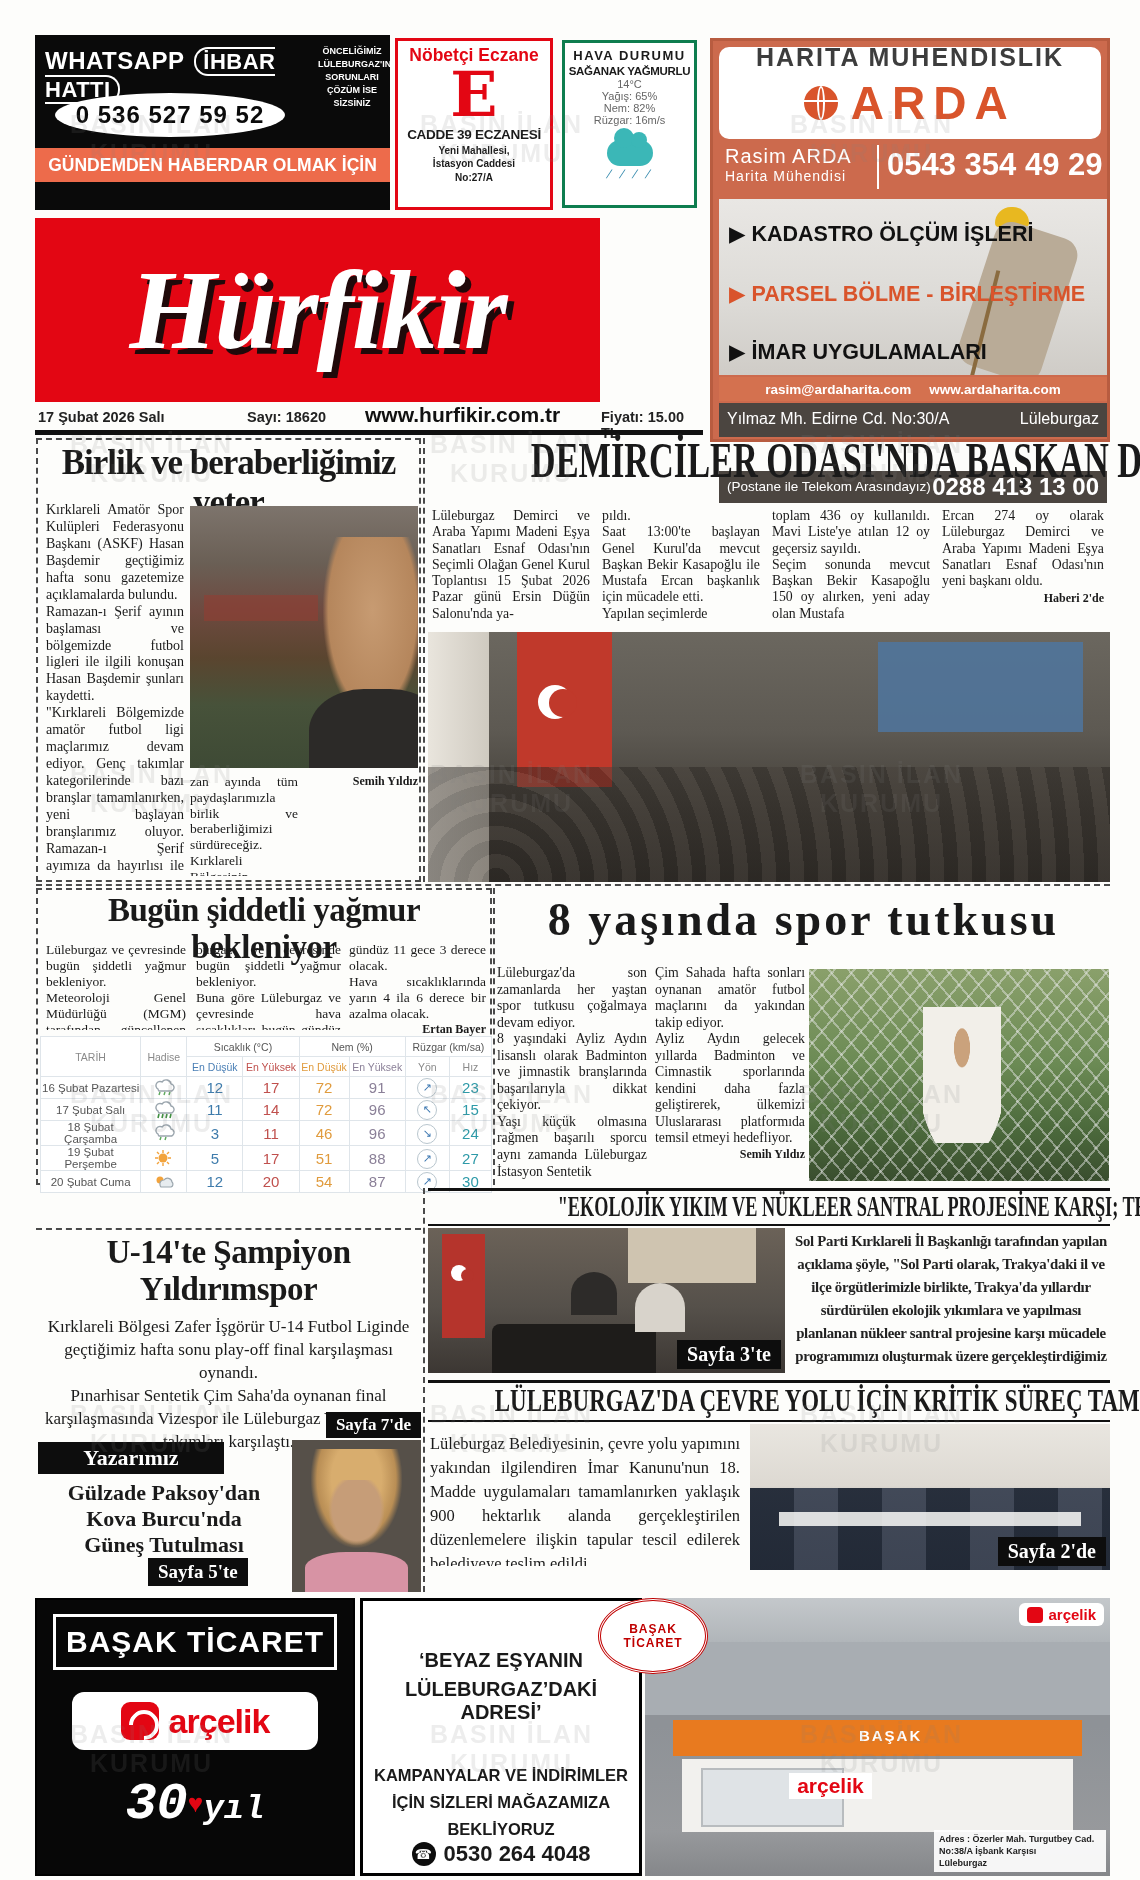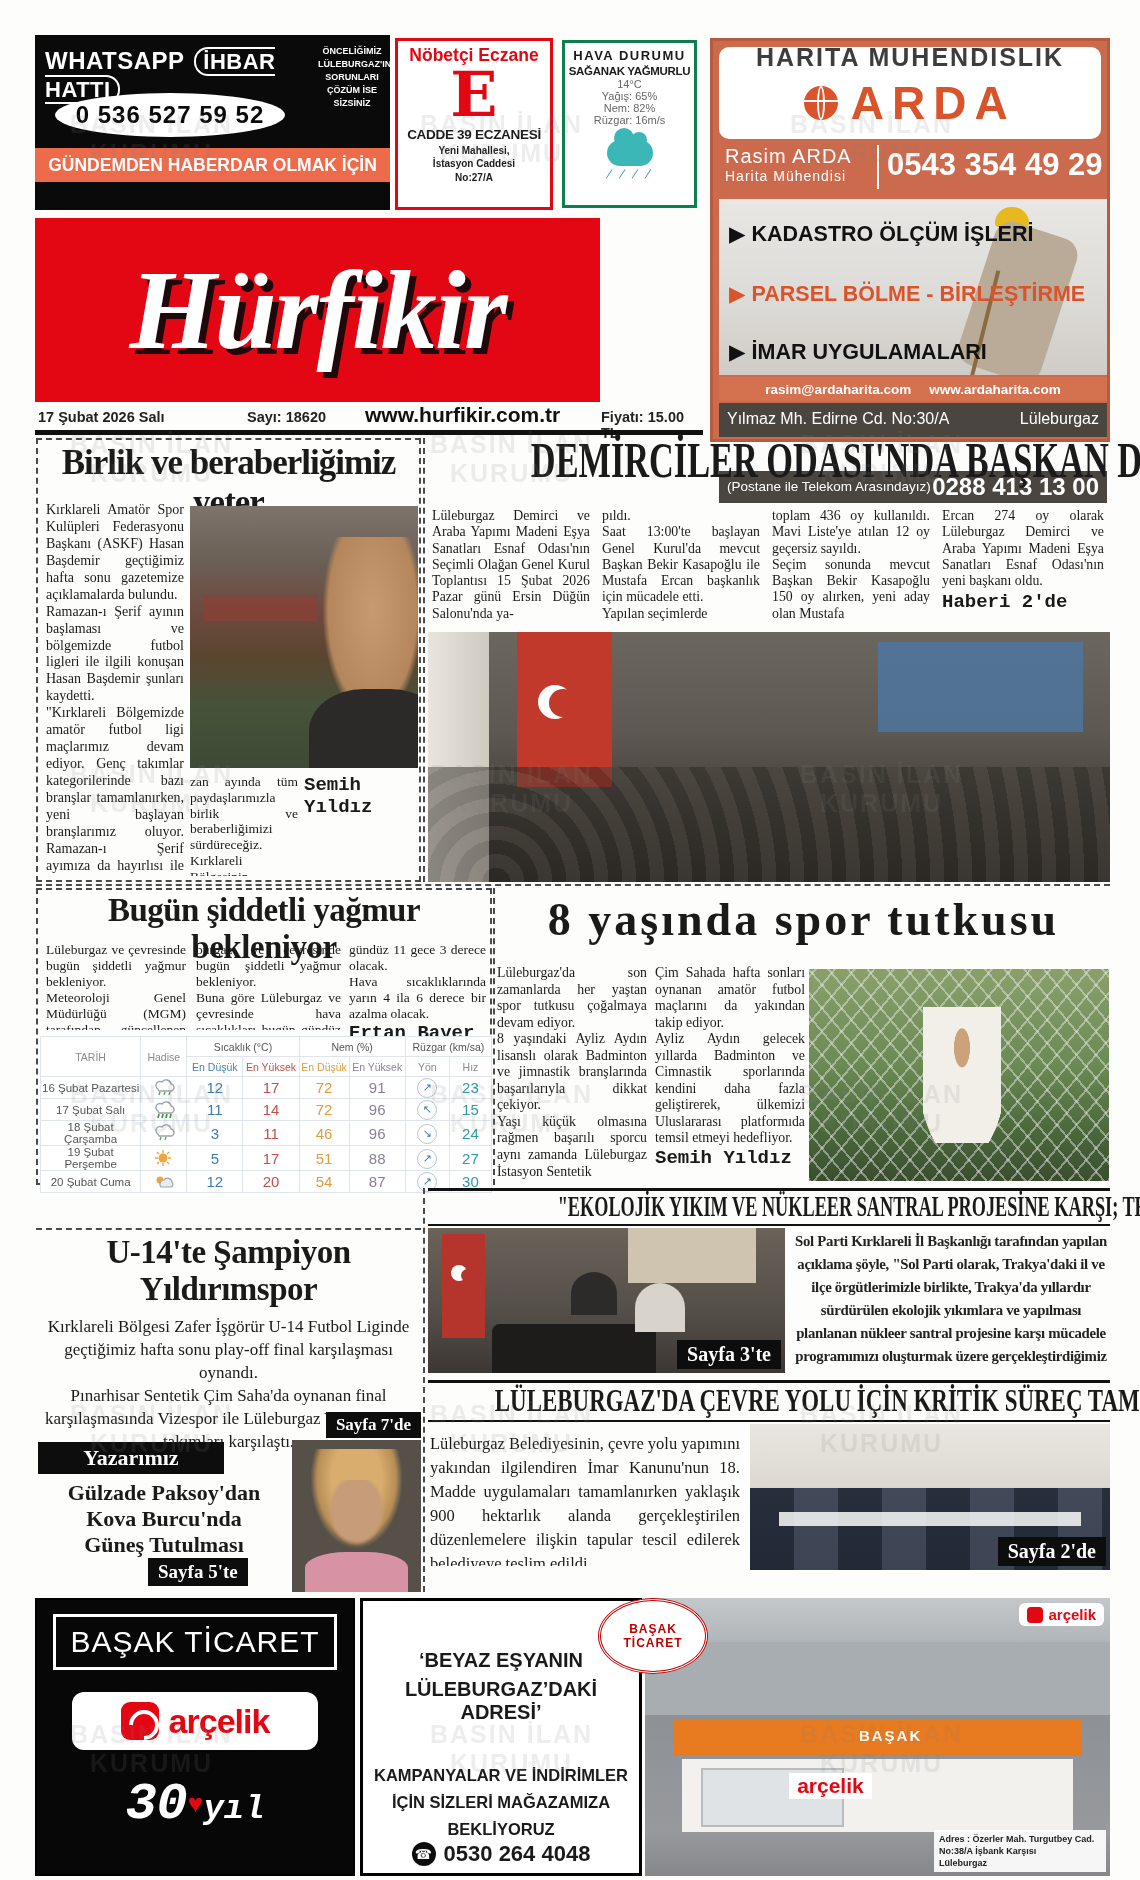--- a/index.html
+++ b/index.html
@@ -4,21 +4,21 @@
 <style>
   html,body{margin:0;padding:0;background:#e9e9e9;}
   #page{position:relative;width:1140px;height:1880px;background:#fdfdfb;margin:0 auto;overflow:hidden;
         font-family:"Liberation Serif","DejaVu Serif",serif;color:#1a1a1a;}
   .abs{position:absolute;}
   .sans{font-family:"Liberation Sans","DejaVu Sans",sans-serif;}
   .pre{white-space:pre-line;}
   .just{text-align:justify;}
   .cond{display:inline-block;transform:scaleX(.82);transform-origin:center;white-space:nowrap;}
   .bodytxt{font-size:14.5px;line-height:1.2;overflow:hidden;}
-  .byline{font-weight:bold;font-size:19px;font-family:Liberation Mono, monospace;}
+  .byline{font-weight:bold;text-align:right;font-size:12px;}
   .pagebox{background:#0d0d0d;color:#fff;font-weight:bold;text-align:center;font-size:17px;padding:3px 10px;}
   .dash-h{border-top:2px dashed #4a4a4a;}
   .dash-v{border-left:2px dashed #4a4a4a;}
   .rule{background:#111;}
   
   .wm{position:absolute;z-index:60;color:rgba(125,125,125,.14);font-family:"Liberation Sans",sans-serif;
       font-weight:bold;font-size:25px;letter-spacing:2px;white-space:pre-line;text-align:center;pointer-events:none;}
   
   #wtable{width:452px;border-collapse:collapse;background:#fff;font-family:"Liberation Sans",sans-serif;}
   #wtable td,#wtable th{border:1px solid #dfe5ea;text-align:center;padding:0;overflow:hidden;}
@@ -395,21 +395,21 @@
     <div class="pagebox" style="position:absolute;left:112px;top:118px;font-size:19px;">Sayfa 5'te</div>
     <div class="abs" style="left:256px;top:0;width:129px;height:152px;overflow:hidden;background:#565049;">
       <span style="position:absolute;left:14%;top:6%;width:72%;height:66%;background:radial-gradient(ellipse at 50% 30%,#d8ad6e 0 38%,#b98e55 60%,rgba(0,0,0,0) 70%);"></span>
       <span style="position:absolute;left:28%;top:26%;width:44%;height:44%;background:radial-gradient(ellipse at 50% 45%,#c69d78 0 60%,rgba(0,0,0,0) 70%);"></span>
       <span style="position:absolute;left:10%;bottom:0;width:80%;height:26%;background:#d793a4;border-radius:40% 40% 0 0;"></span>
     </div>
   </div>
 
   <div class="abs sans" style="left:35px;top:1598px;width:320px;height:278px;background:#070707;border:2px solid #000;box-sizing:border-box;">
     <div style="margin:14px 16px 0;border:3px solid #fff;padding:8px 0;text-align:center;">
-      <span style="color:#fff;font-weight:normal;font-size:30px;letter-spacing:1px;">BAŞAK TİCARET</span>
+      <span style="color:#fff;font-weight:bold;font-size:30px;letter-spacing:1px;">BAŞAK TİCARET</span>
     </div>
     <div style="margin:22px auto 0;width:246px;height:58px;background:#fff;border-radius:12px;
                 display:flex;align-items:center;justify-content:center;gap:10px;">
       <span style="display:inline-block;width:38px;height:38px;background:#e30613;border-radius:9px;position:relative;">
         <span style="position:absolute;left:8px;top:8px;width:22px;height:22px;border:4px solid #fff;border-radius:50%;border-bottom-color:transparent;transform:rotate(45deg);"></span>
       </span>
       <span style="color:#e30613;font-weight:bold;font-size:34px;letter-spacing:-1px;">arçelik</span>
     </div>
     <div style="text-align:center;margin-top:25px;color:#fff;font-family:Liberation Mono, monospace;font-style:italic;">
       <span style="font-size:52px;font-weight:bold;">30</span><span style="color:#e30613;font-size:26px;vertical-align:super;">♥</span><span style="font-size:34px;font-weight:bold;">yıl</span>

